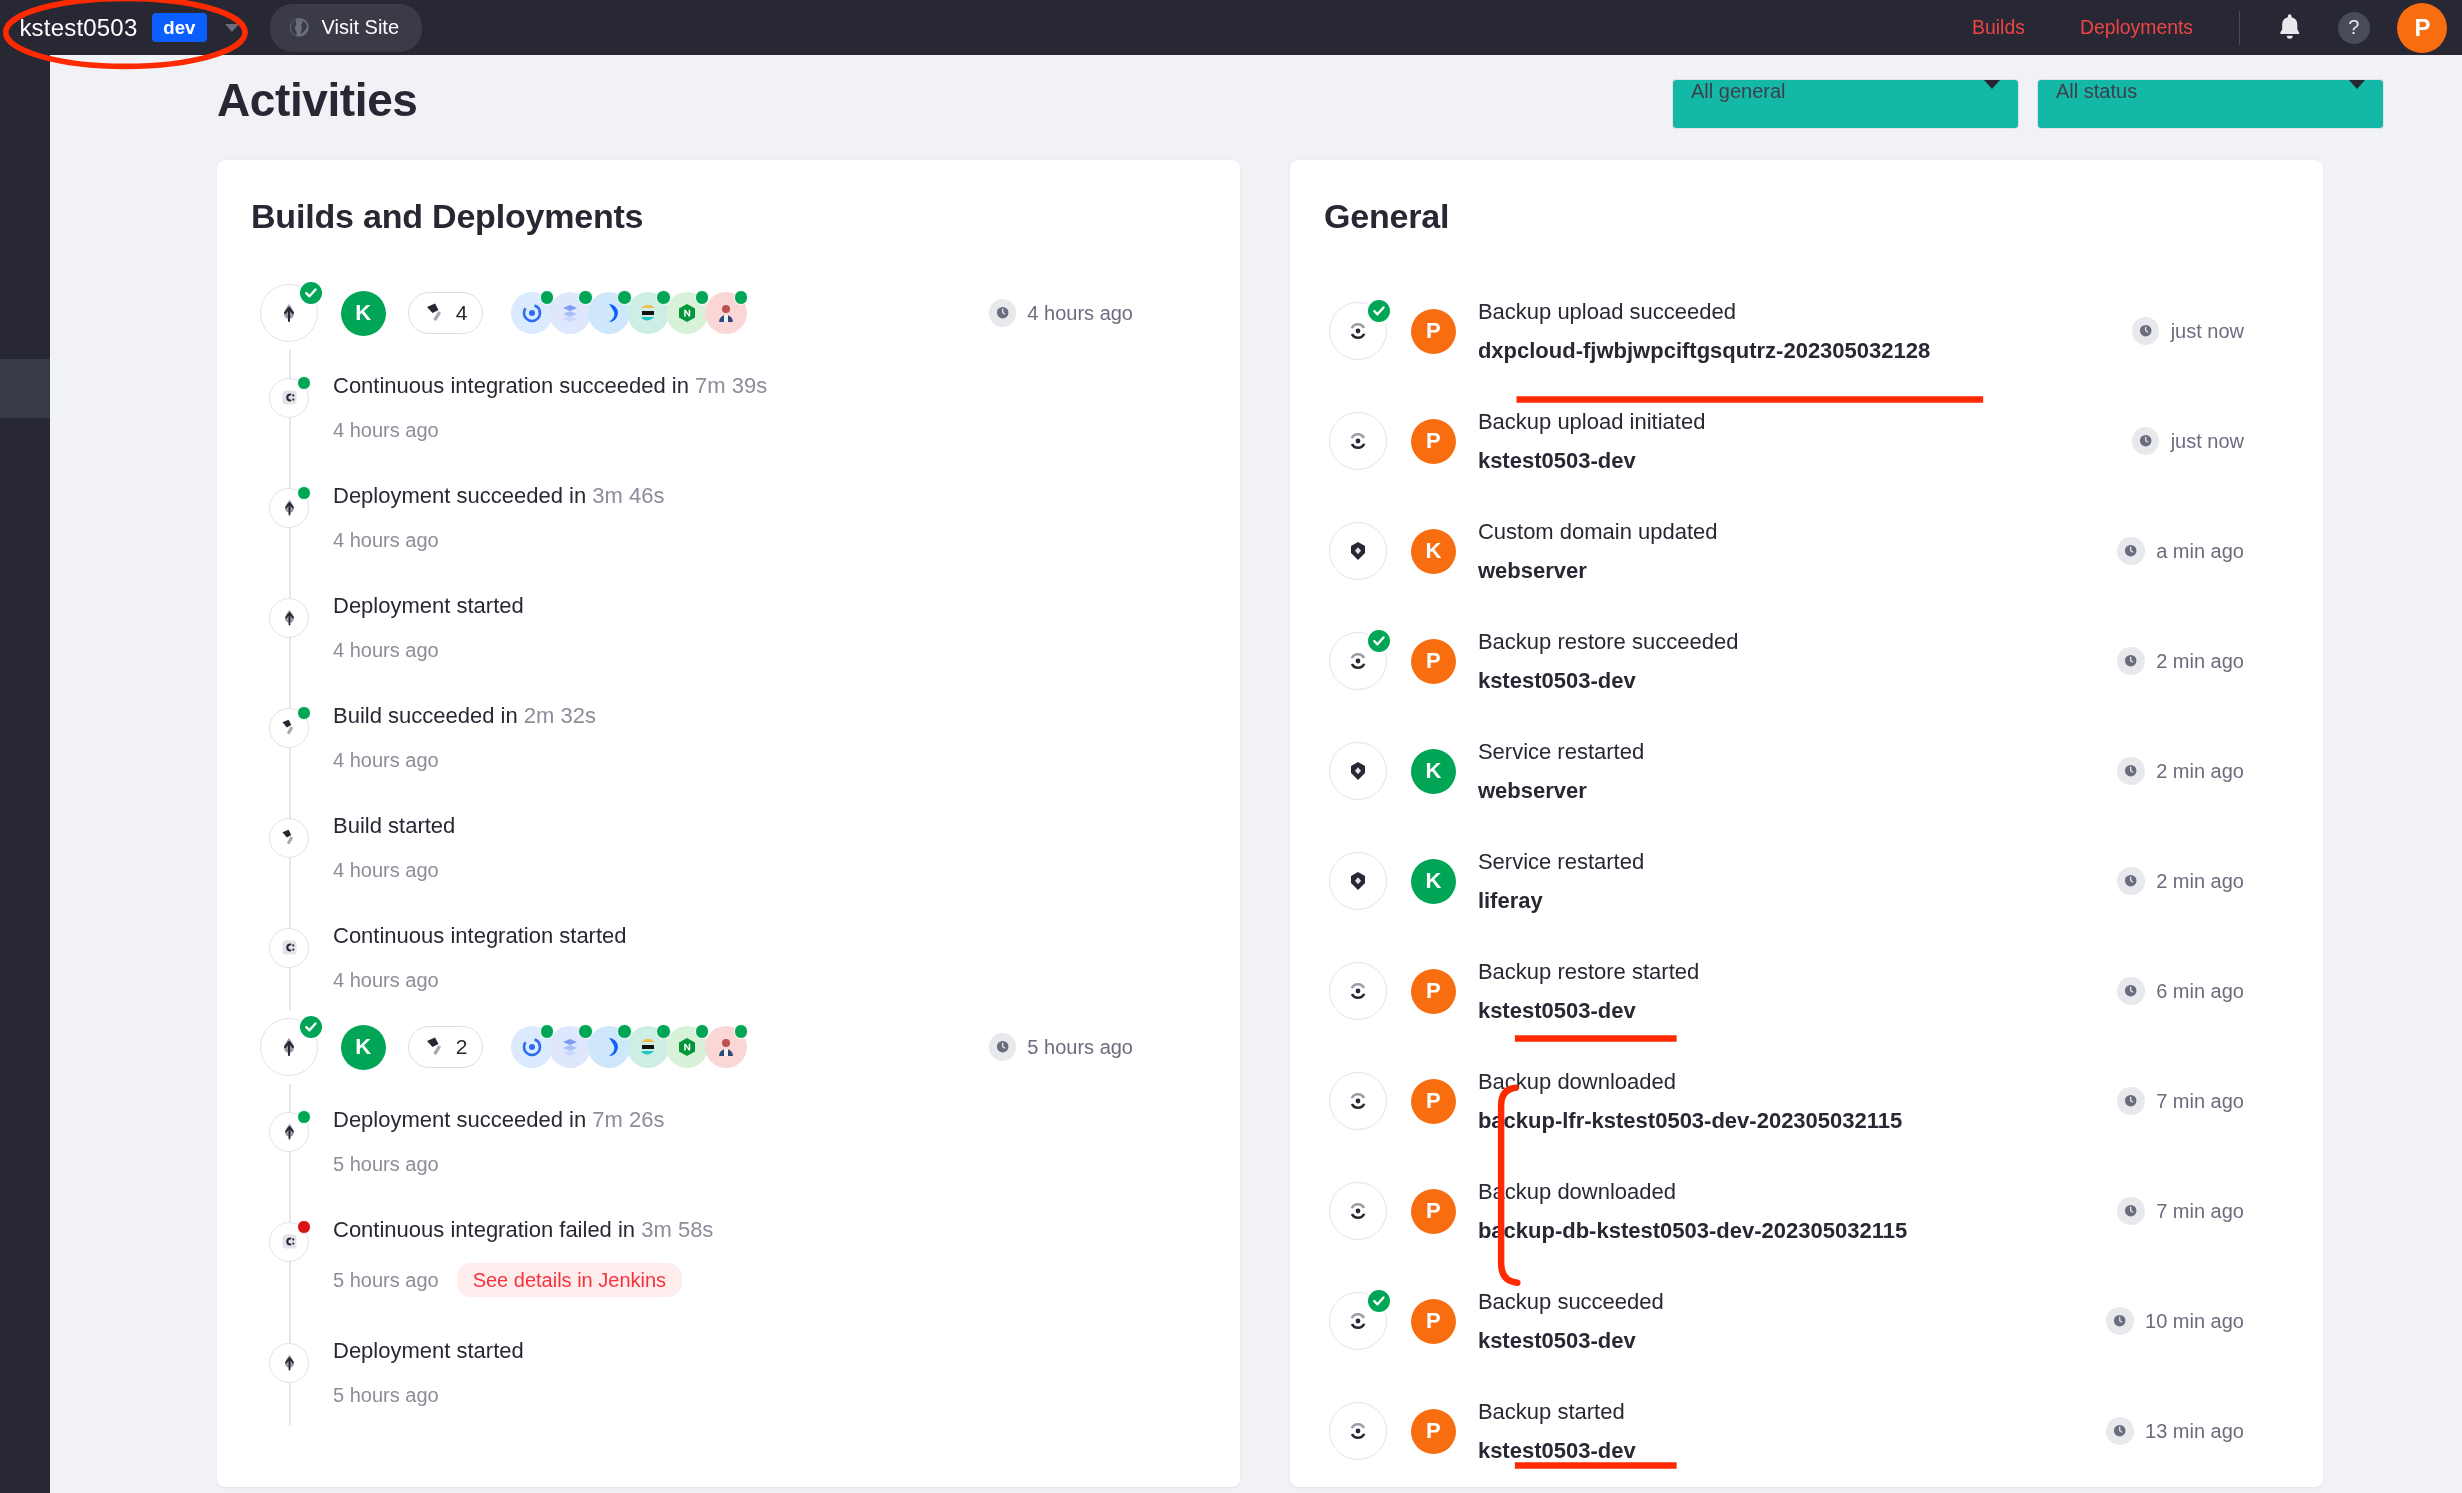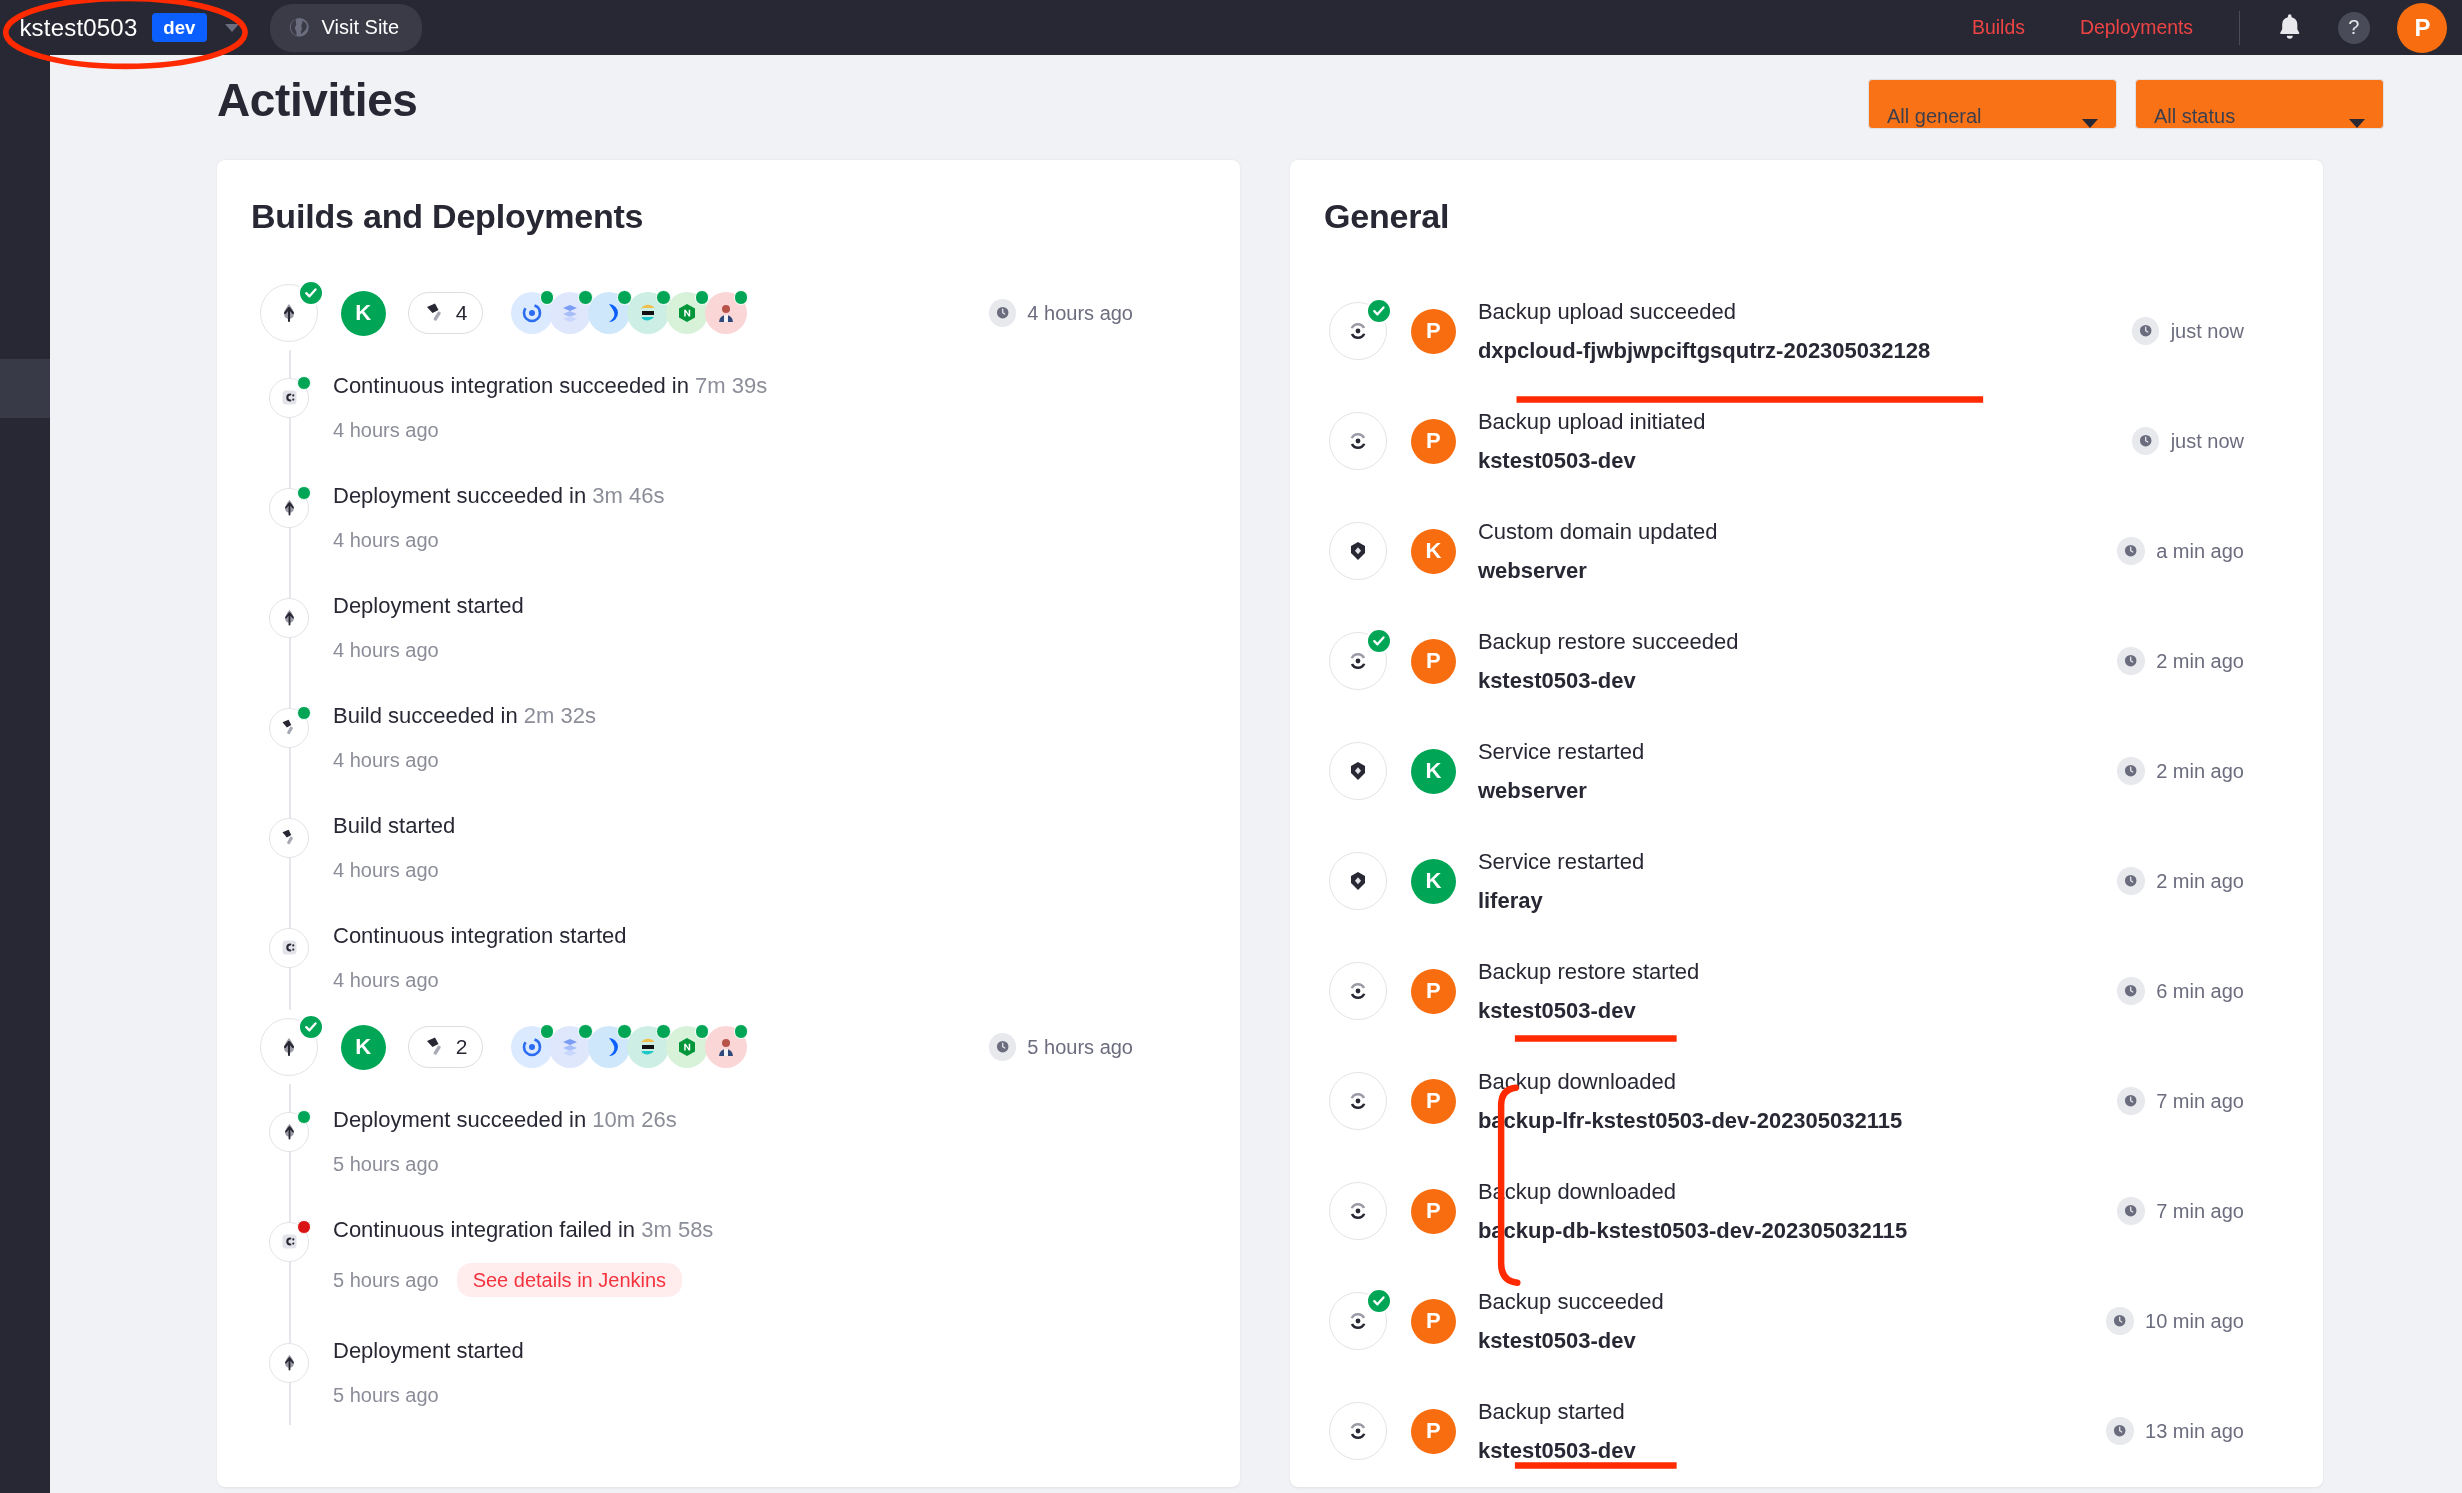--- a/index.html
+++ b/index.html
@@ -100,23 +100,23 @@
   .page-title {
     position: absolute; left: 167px; top: 18px;
     font-size: 46px; font-weight: bold; color: #272833;
     letter-spacing: -0.4px;
   }
   .filters {
     position: absolute; right: 78px; top: 24px;
     display: flex; gap: 18px;
   }
   .select-box {
-    width: 249px; height: 50px;
-    background: #f97316; border: 0.8px solid #dfe1e6;
-    border-radius: 4px; display: flex; align-items: flex-end;
+    width: 347px; height: 50px;
+    background: #14b8a6; border: 0.8px solid #dfe1e6;
+    border-radius: 4px; display: flex; align-items: flex-start;
     padding: 0 18px; cursor: pointer;
   }
   .select-label { font-size: 20px; color: #3d3f4c; }
   .select-caret {
     margin-left: auto; width: 0; height: 0;
     border-left: 8px solid transparent;
     border-right: 8px solid transparent;
     border-top: 9.7px solid #272833;
   }
 
@@ -580,21 +580,21 @@
             <span class="tl-line"></span>
             <div class="event">
               <div class="node-sm">
                 <svg viewBox="0 0 24 24" width="21" height="21">
                   <path d="M12 3 C9 7 7 10 7 13 a5 5 0 0 0 10 0 C17 10 15 7 12 3 Z" fill="#9a9ba6"></path>
                   <path d="M12 20 V8 M12 7 l-4 5 M12 7 l4 5" stroke="#272833" stroke-width="2.1" fill="none" stroke-linecap="round"></path>
                 </svg>
                 <span class="dot-status dot-green"></span>
               </div>
               <div class="ev-body">
-                <div class="ev-title">Deployment succeeded in <span class="dur">10m 26s</span></div>
+                <div class="ev-title">Deployment succeeded in <span class="dur">7m 26s</span></div>
                 <div class="ev-sub">
                   <span class="ev-time">5 hours ago</span>
                 </div>
               </div>
             </div>
             <div class="event">
               <div class="node-sm">
                 <svg viewBox="0 0 24 24" width="21" height="21">
                   <rect x="4" y="4" width="16" height="16" rx="4" fill="#e2e4e9"></rect>
                   <path d="M13 8.5 a3.4 3.4 0 1 0 0 7" stroke="#272833" stroke-width="2.4" fill="none" stroke-linecap="round"></path>

